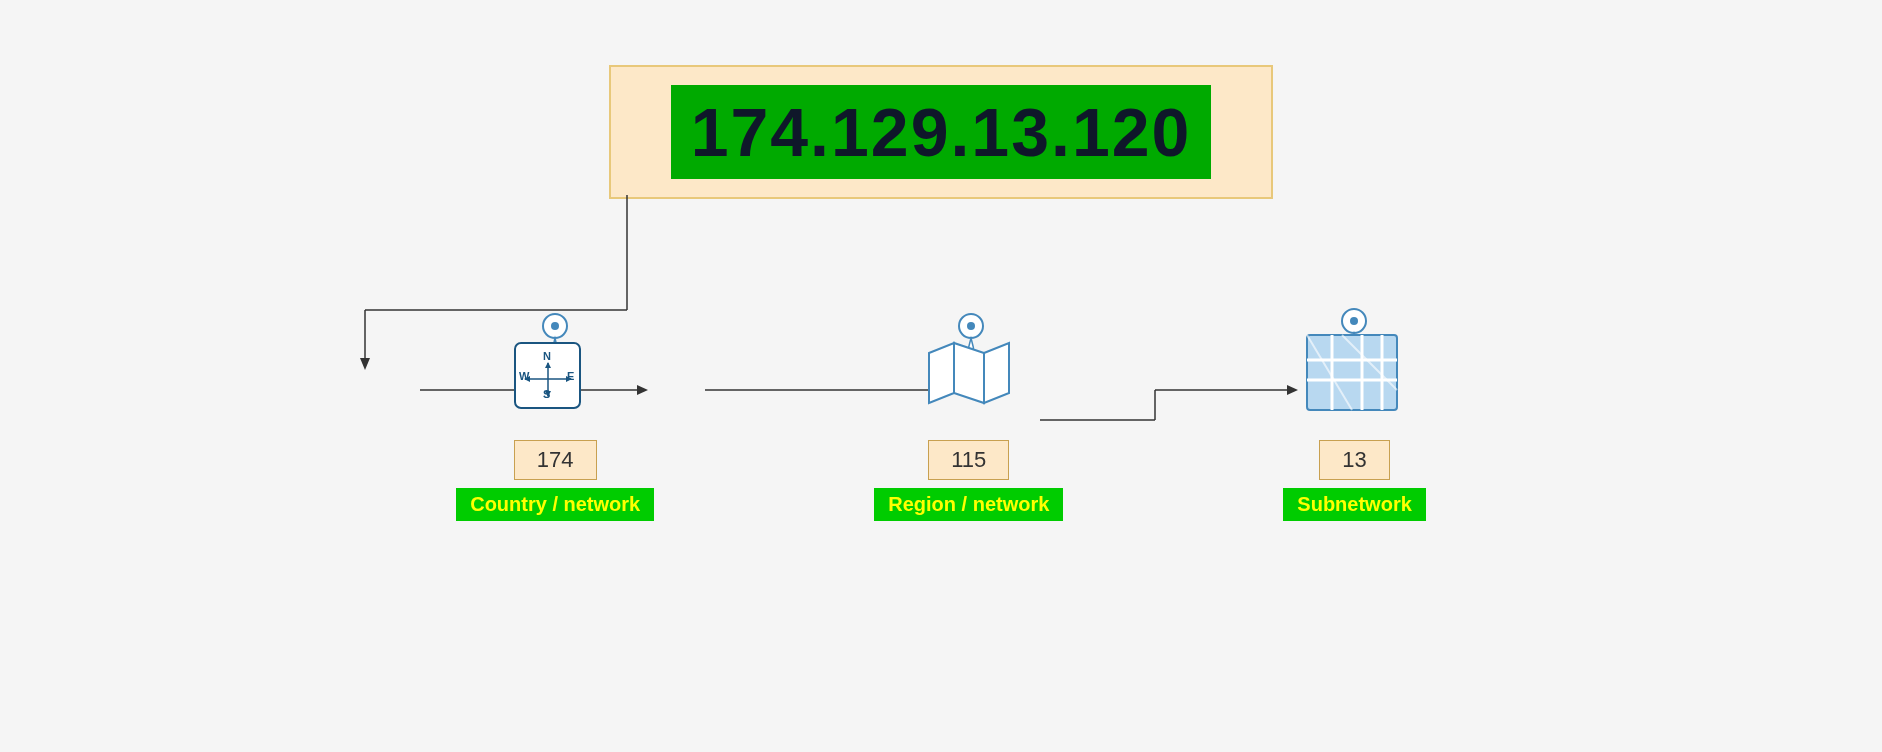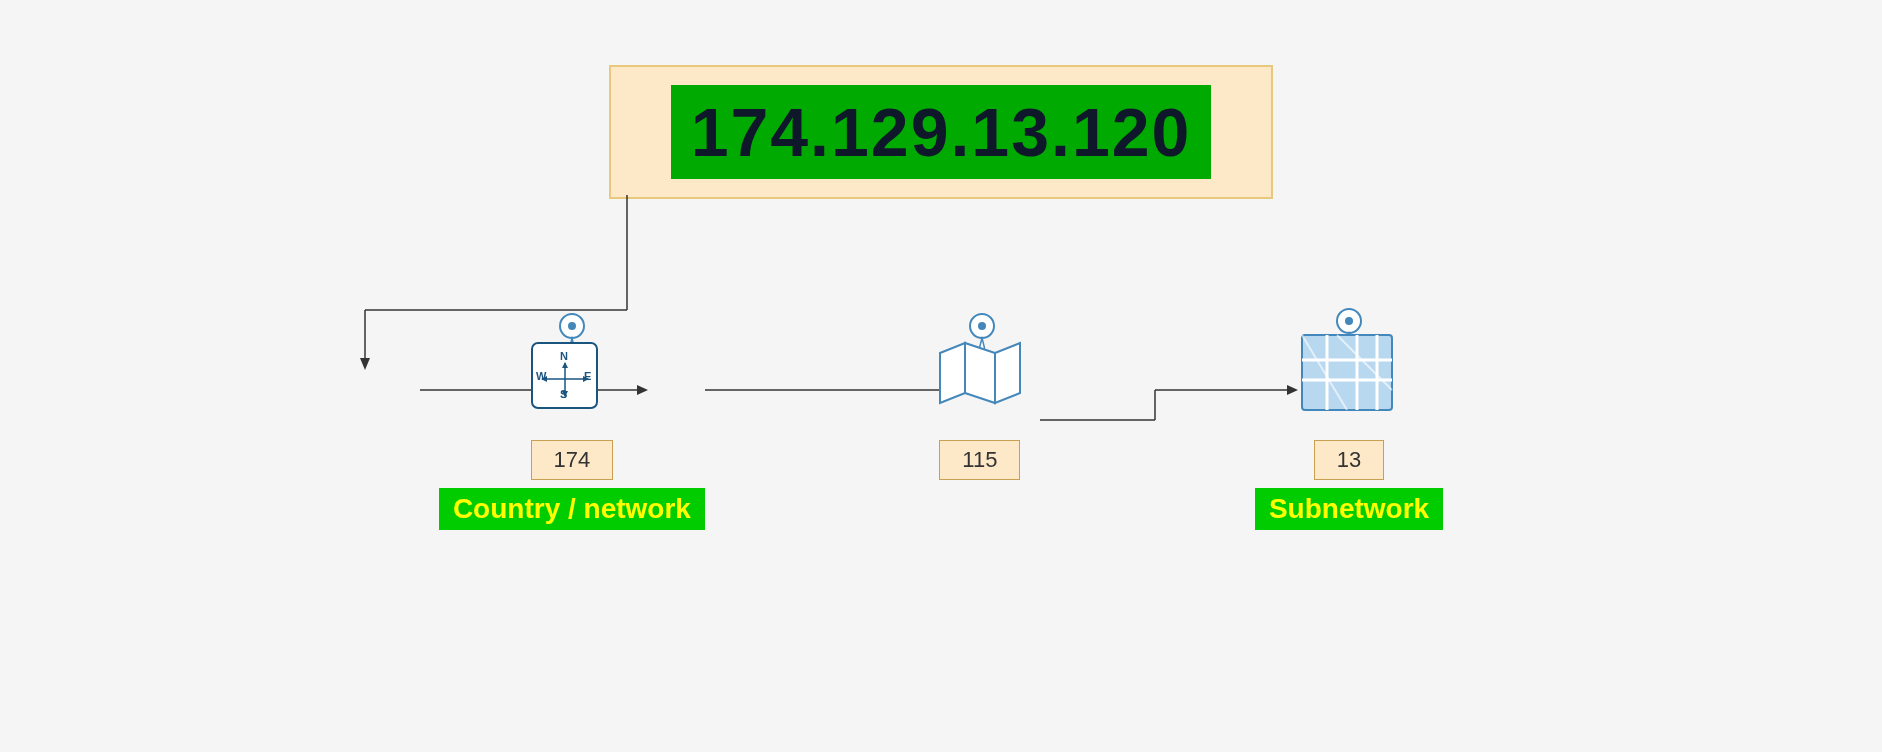--- a/index.html
+++ b/index.html
@@ -86,21 +86,21 @@
       font-size: 22px;
       font-weight: normal;
       color: #333;
       text-align: center;
     }
 
     .node-label {
       margin-top: 8px;
       background: #00cc00;
       color: #ffff00;
-      font-size: 28px;
+      font-size: 20px;
       font-weight: bold;
       padding: 5px 14px;
       text-align: center;
       white-space: nowrap;
     }
 
     
     .compass-svg {
       width: 100px;
       height: 115px;
@@ -203,20 +203,21 @@
           <path d="M35 45 L35 95 L65 105 L65 55 Z" stroke="#4488bb" stroke-width="2" fill="white"></path>
           <path d="M65 55 L65 105 L90 95 L90 45 Z" stroke="#4488bb" stroke-width="2" fill="white"></path>
 
           <line x1="35" y1="45" x2="35" y2="95" stroke="#4488bb" stroke-width="1"></line>
           <line x1="65" y1="55" x2="65" y2="105" stroke="#4488bb" stroke-width="1"></line>
         </svg>
       </div>
       <div class="node-value-box">
         <span>115</span>
       </div>
+      <div class="node-label">Region / network</div>
     </div>
 
     <div class="node">
       <div class="node-icon">
         <svg class="street-map-svg" viewBox="0 0 105 120" fill="none" xmlns="http://www.w3.org/2000/svg">
 
           <ellipse cx="52" cy="26" rx="12" ry="12" stroke="#4488bb" stroke-width="2" fill="white"></ellipse>
           <circle cx="52" cy="26" r="4" fill="#4488bb"></circle>
 
           <path d="M52 38 Q46 55 52 70 Q58 55 52 38Z" stroke="#4488bb" stroke-width="1.5" fill="white"></path>

